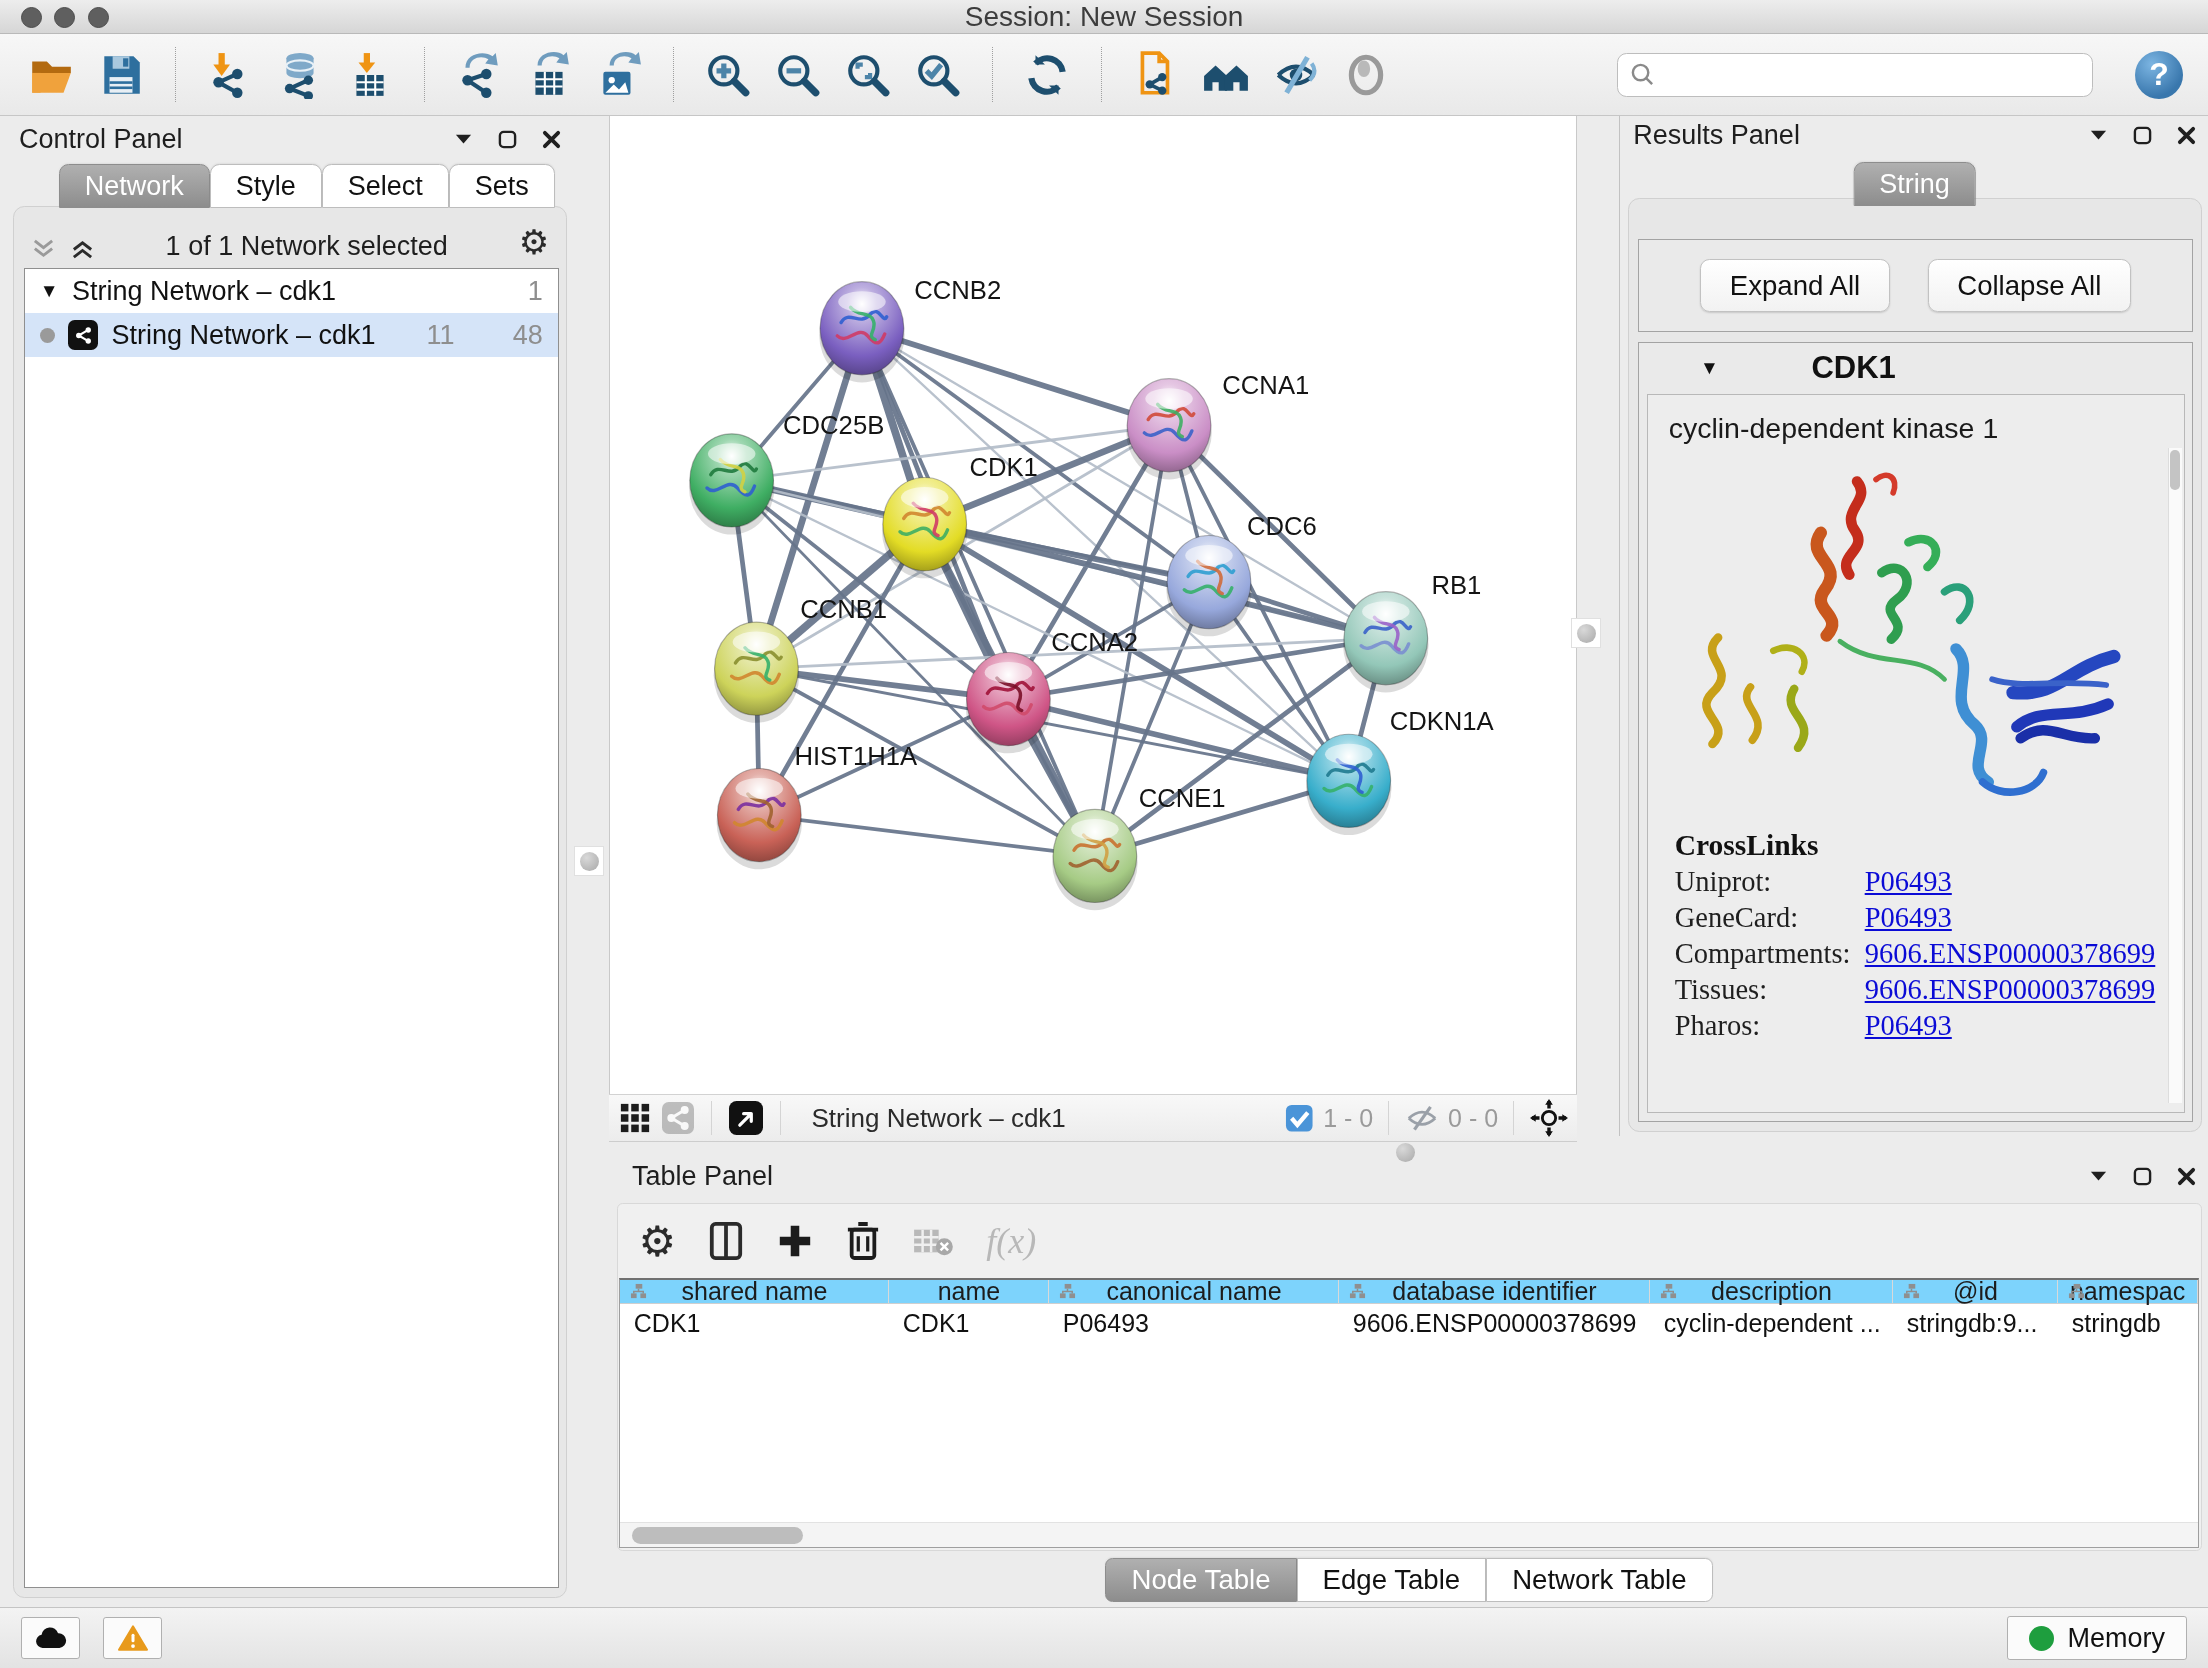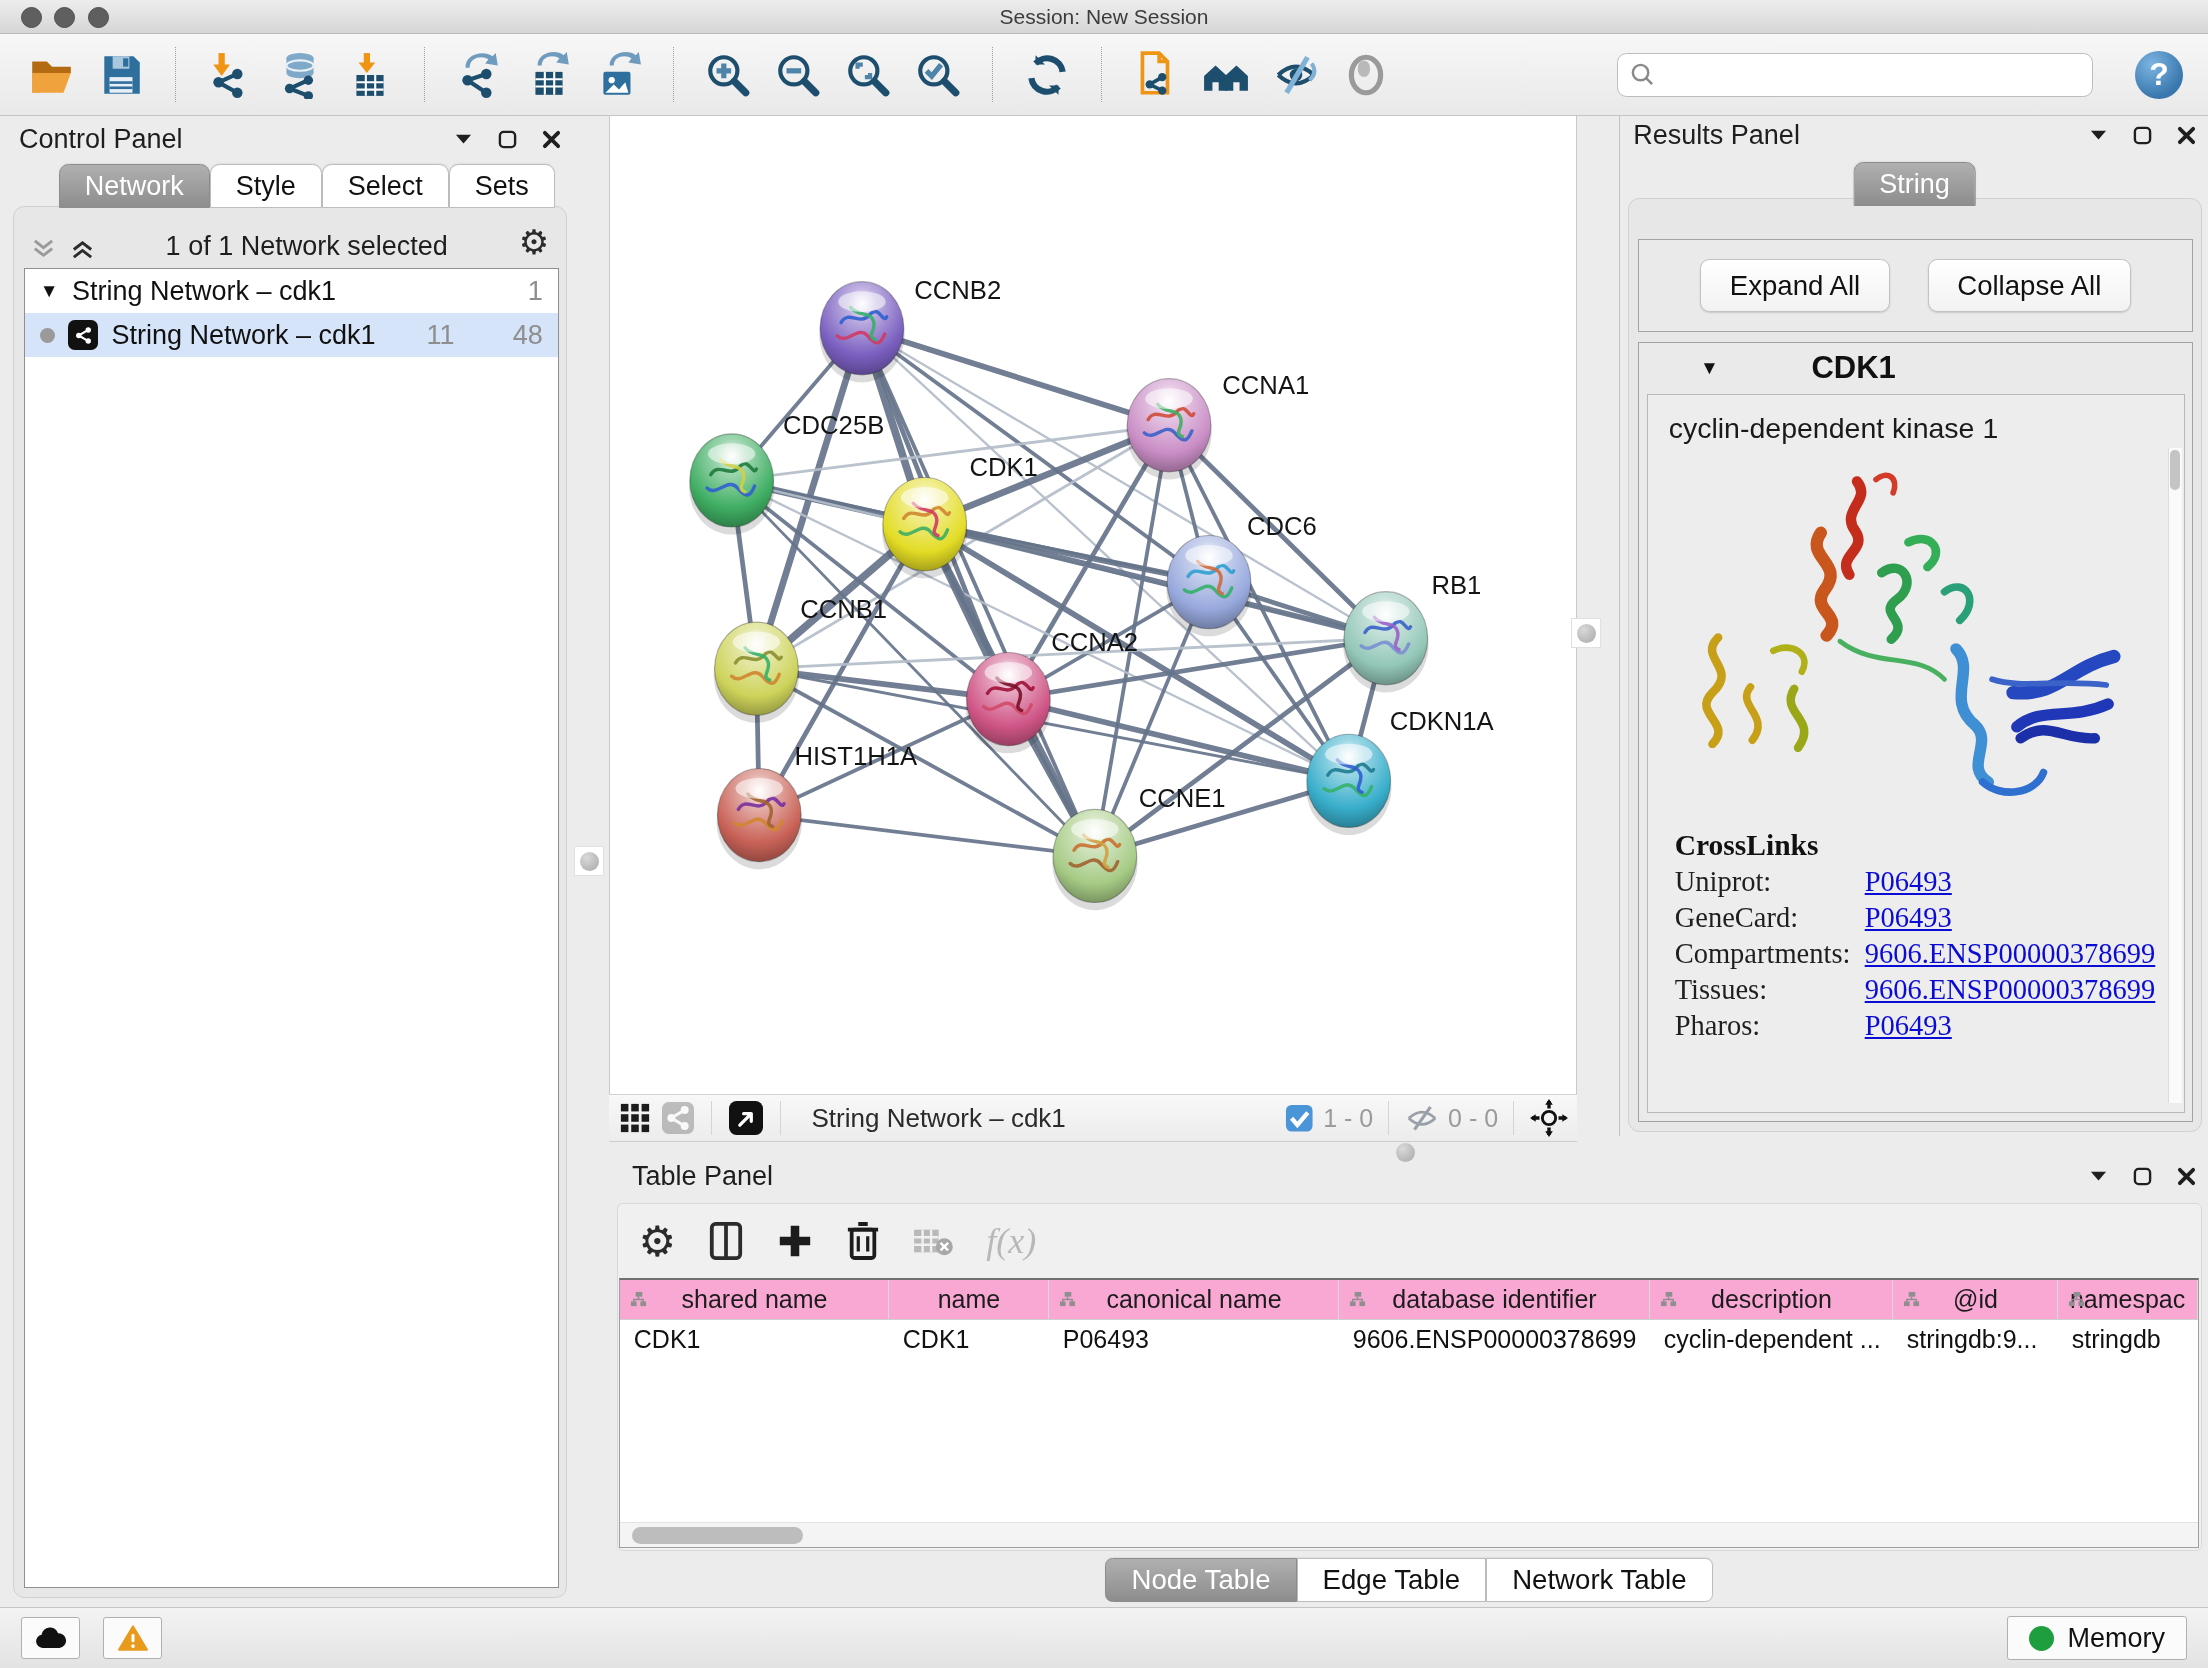--- a/index.html
+++ b/index.html
@@ -3,21 +3,21 @@
 <meta charset="utf-8">
 <style>
   *{margin:0;padding:0;box-sizing:border-box}
   body{background:#cfcfcf;font-family:"Liberation Sans","DejaVu Sans",sans-serif;-webkit-font-smoothing:antialiased}
   #window{position:relative;width:2208px;height:1668px;background:#ececec;overflow:hidden}
 
   
   .titlebar{position:absolute;left:0;top:0;width:2208px;height:34px;
     background:linear-gradient(#ededed,#d6d6d6);border-bottom:1px solid #b9b9b9;
     display:flex;align-items:center;justify-content:center}
-  .title-text{font-size:21px;color:#3c3c3c}
+  .title-text{font-size:28px;color:#3c3c3c}
   .traffic{position:absolute;left:21px;top:6.7px;display:flex;gap:12.4px}
   .tl{width:21px;height:21px;border-radius:50%;background:#5f5f5f;border:1px solid #4c4c4c}
 
   
   .toolbar{position:absolute;left:0;top:34px;width:2208px;height:82px;
     background:linear-gradient(#f7f7f7,#e9e9e9);border-bottom:1.9px solid #c6c6c6;
     display:flex;align-items:center;padding:0 25px;gap:19px}
   .tbtn{width:51px;height:53px;display:flex;align-items:center;justify-content:center;border-radius:5.7px}
   .tsep{width:0;height:55px;border-left:1.9px dotted #9f9f9f;margin:0 9.5px}
   .searchbox{margin-left:auto;width:476px;height:44px;background:#fff;border:1.9px solid #bdbdbd;
@@ -91,21 +91,21 @@
   .rp-thumb{position:absolute;left:1px;top:1.9px;width:9.5px;height:40px;border-radius:4.8px;background:#c4c4c4}
 
   
   .table-panel{position:absolute;left:609px;top:1157px;width:1600px;height:451px}
   .tp-box{position:absolute;left:7.6px;top:46px;width:1585px;height:348px;background:#f0f0f0;
     border:1px solid #d8d8d8;border-radius:5.7px}
   .tp-toolbar{display:flex;align-items:center;gap:32px;padding:11.4px 0 0 21px;height:63px}
   .tp-table{position:absolute;left:1.9px;top:74px;right:1.9px;bottom:1.9px;background:#fff;
     border-top:2.9px solid #707070;border-left:1.9px solid #9e9e9e;border-right:1.9px solid #9e9e9e;border-bottom:1.9px solid #9e9e9e;
     display:flex;flex-direction:column}
-  .th-row{display:flex;height:40px;background:#f9a8d4;border-bottom:1px solid #cfcfcf}
+  .th-row{display:flex;height:24px;background:#7dd3fc;border-bottom:1px solid #cfcfcf}
   .th{display:flex;align-items:center;justify-content:center;gap:9.5px;font-size:25px;color:#1c1c1c;
     border-right:1px solid #d9d9d9;position:relative}
   .th .colicon{position:absolute;left:9.5px}
   .td-row{display:flex;height:38px;align-items:center}
   .td{font-size:25px;color:#111;padding-left:13.3px;overflow:hidden;white-space:nowrap}
   .c0{width:269px}.c1{width:160px}.c2{width:290px}.c3{width:311px}.c4{width:243px}.c5{width:165px}.c6{flex:1}
   .tp-fill{flex:1}
   .hscroll{height:25px;background:#f4f4f4;border-top:1px solid #e2e2e2;position:relative}
   .hthumb{position:absolute;left:11.4px;top:3.8px;width:171px;height:17px;background:#bdbdbd;border-radius:8.6px}
   .tp-tabs{position:absolute;left:0;top:401px;width:100%;display:flex;justify-content:center}

